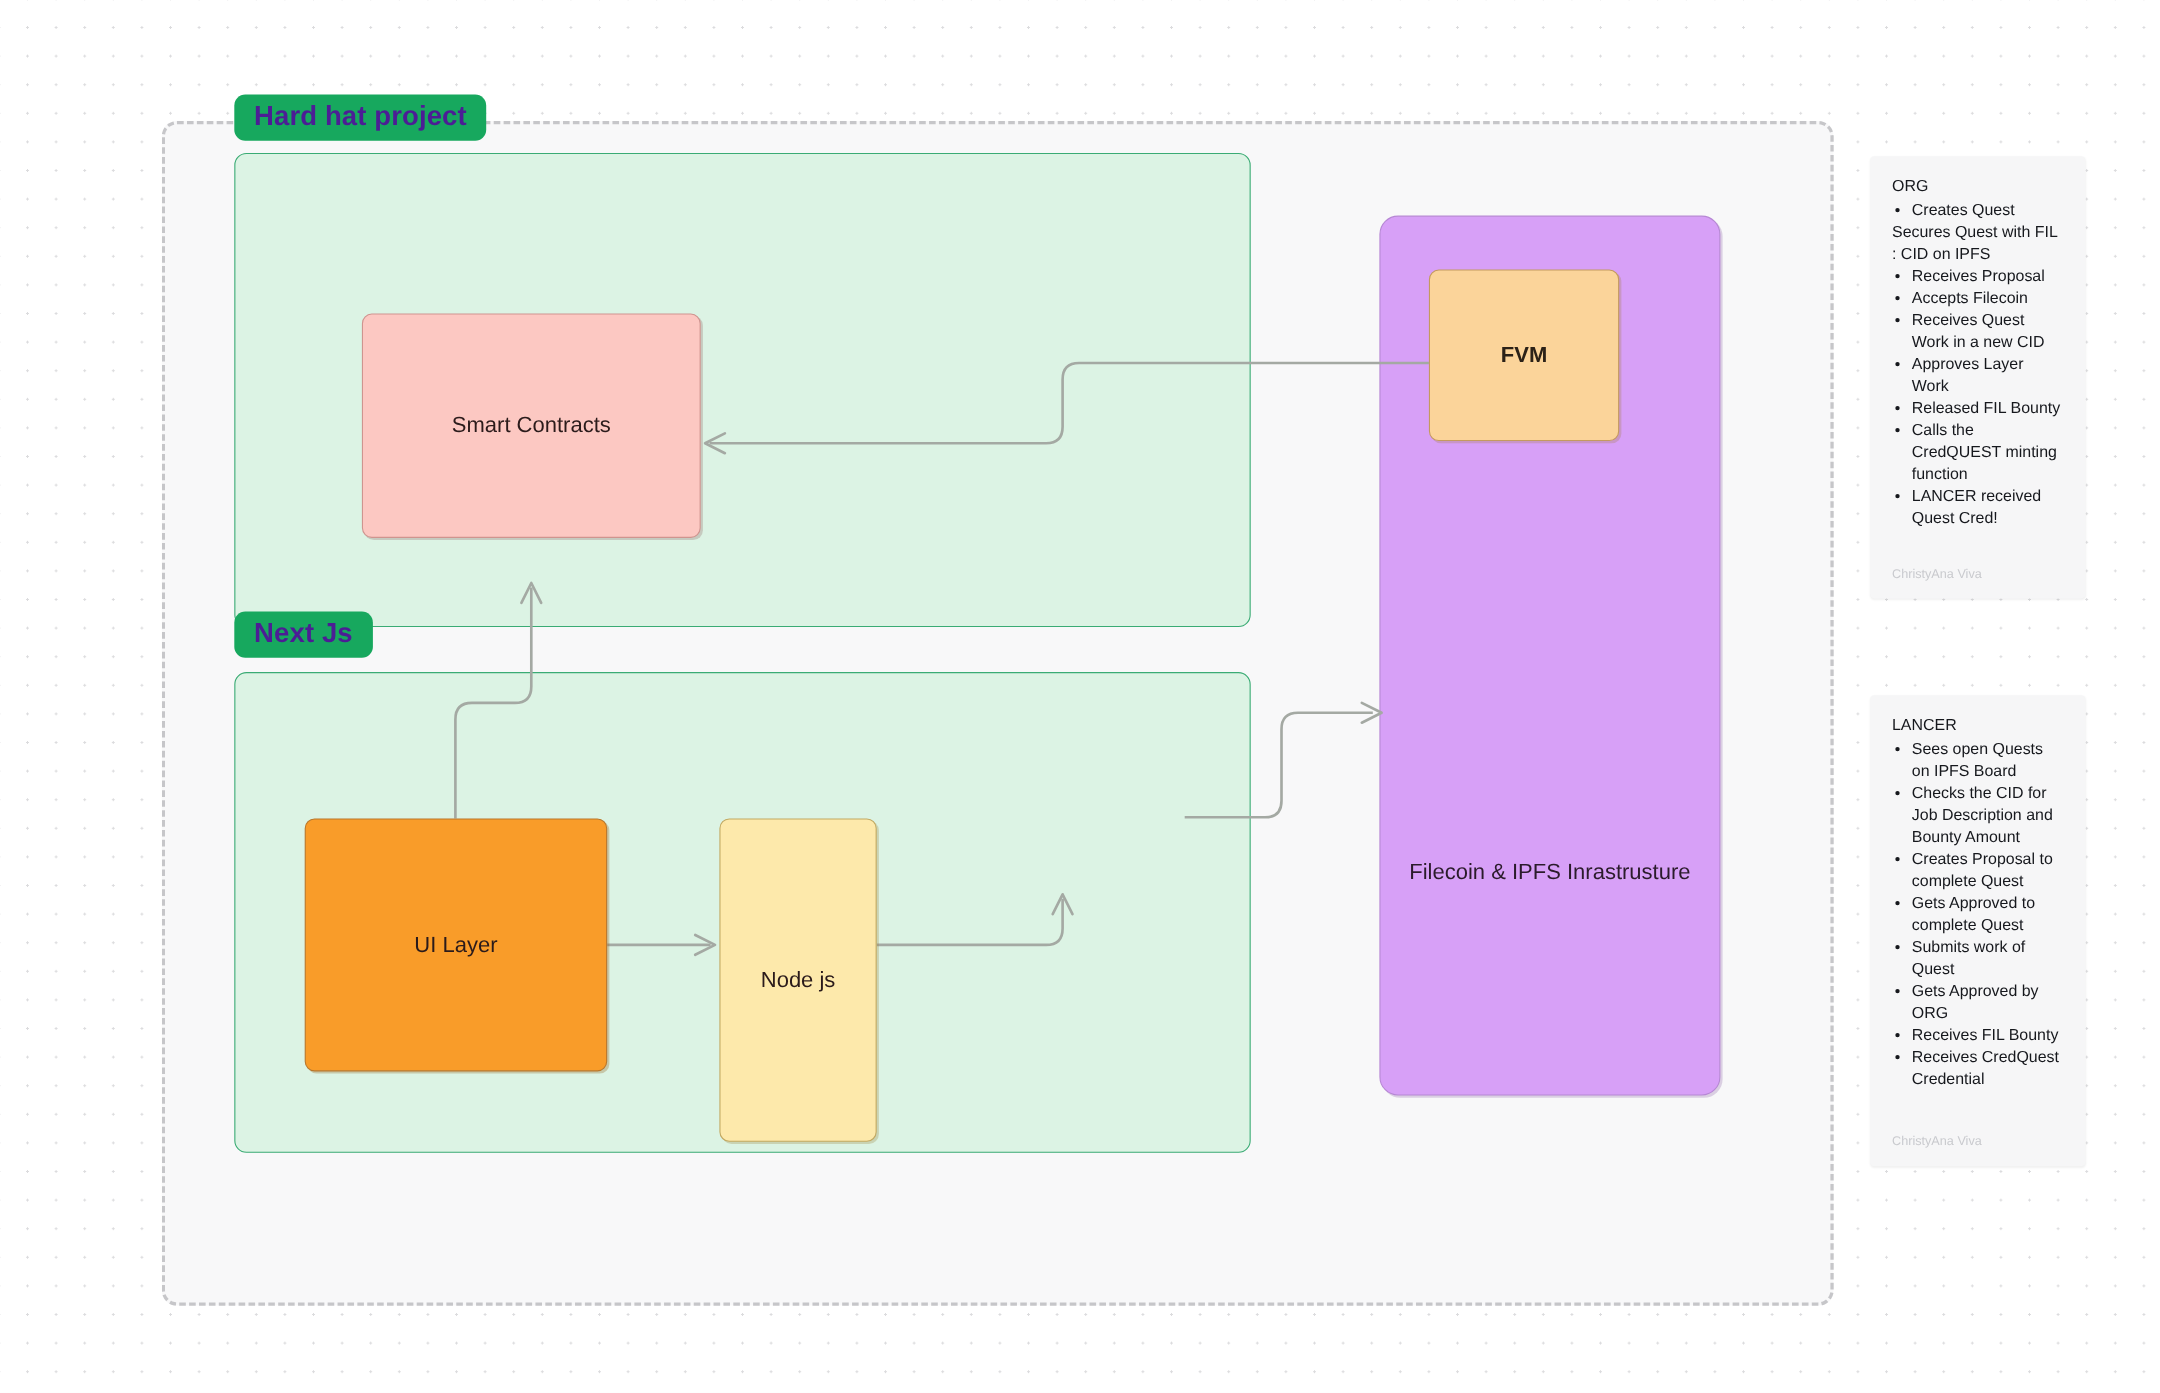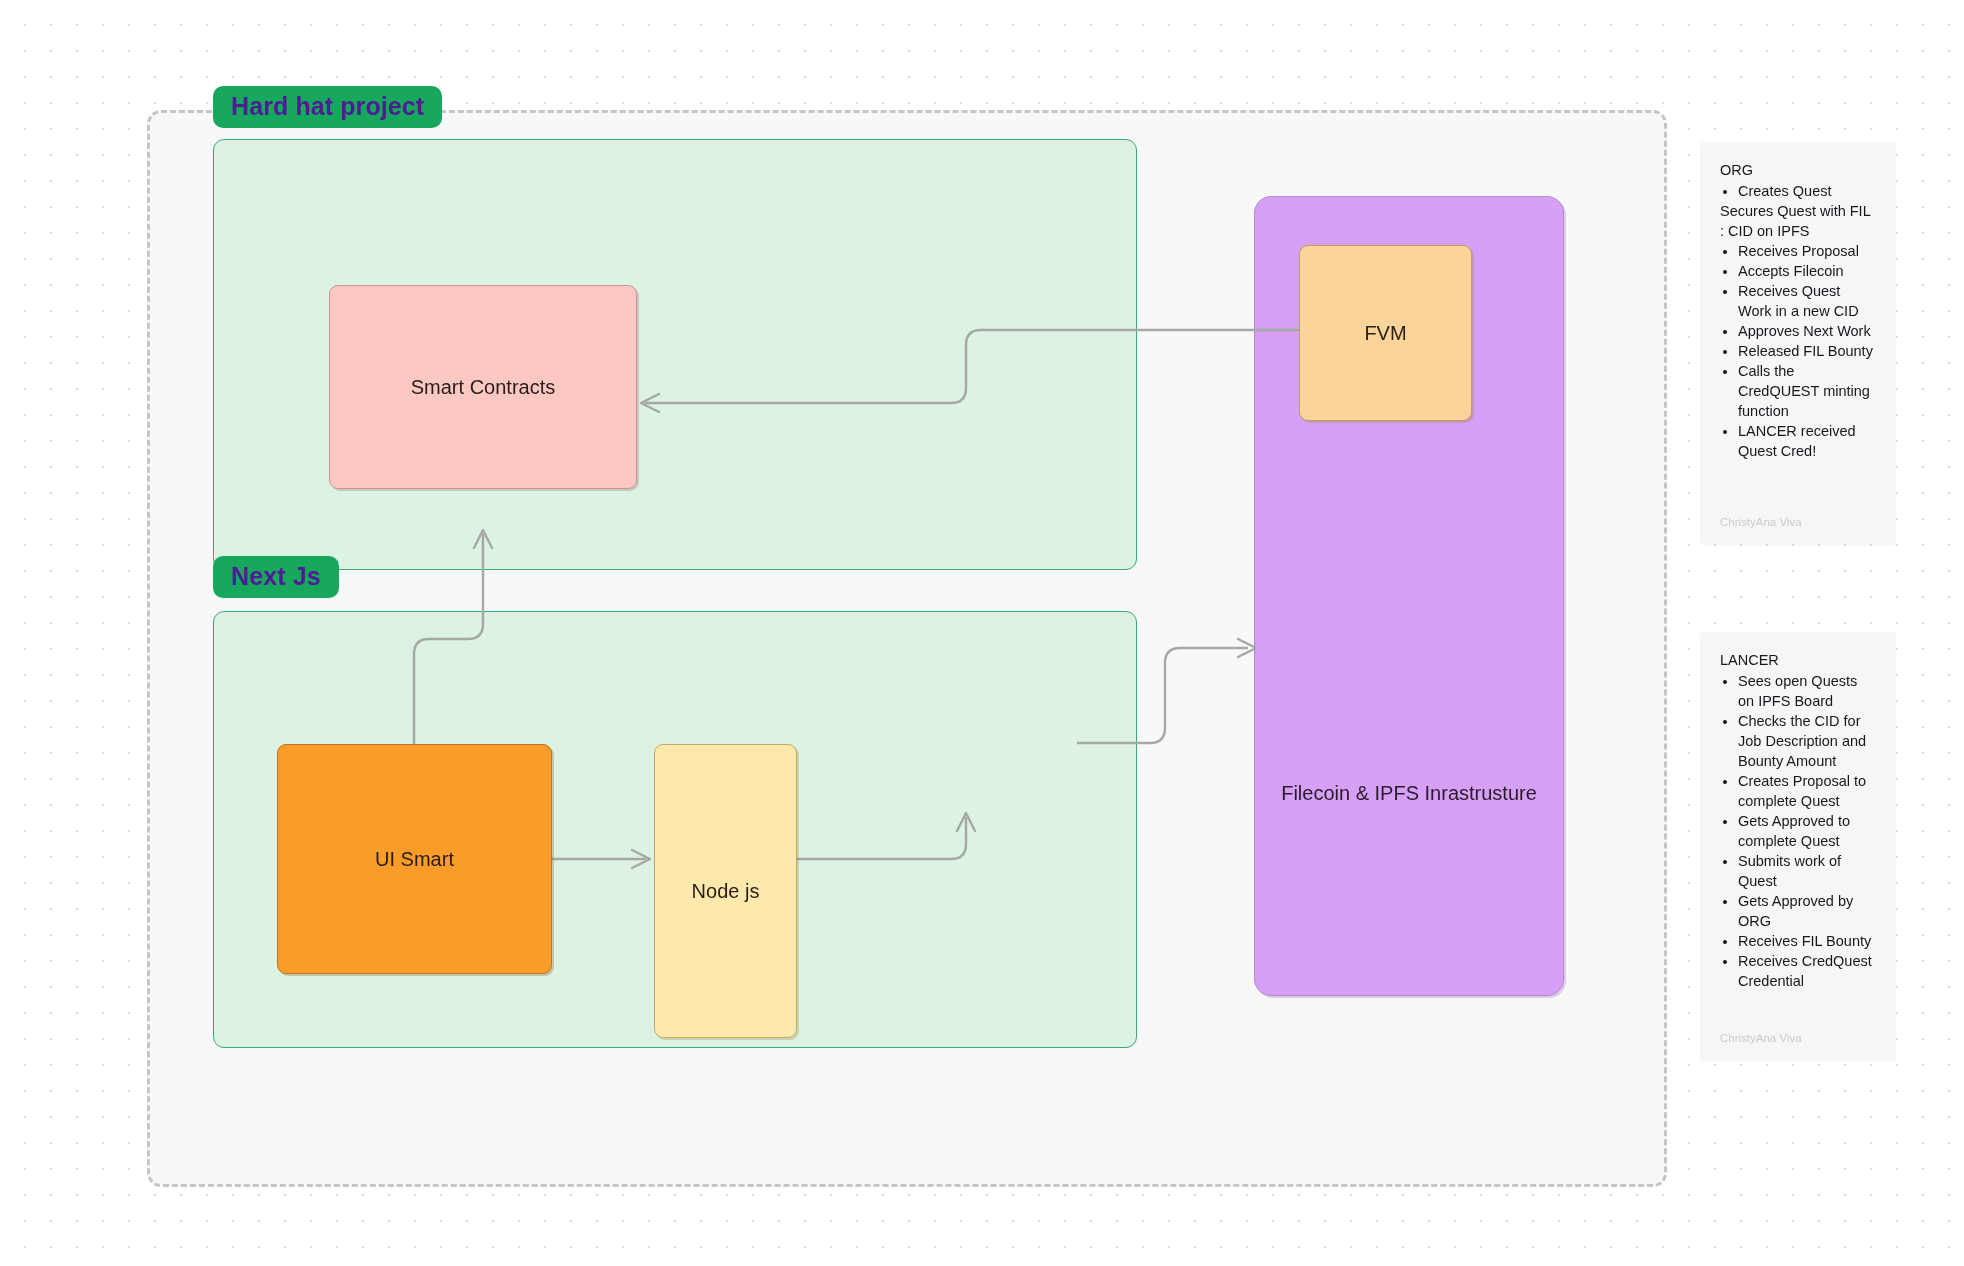--- a/index.html
+++ b/index.html
@@ -122,31 +122,32 @@
     position: absolute;
     left: 0; right: 0;
     top: 585px;
     text-align: center;
     font-size: 20px;
     color: #2b1b2b;
   }
 
   #node-fvm {
     position: absolute;
-    left: 1299px; top: 245px; width: 173px; height: 176px;
+    left: 1299px; top: 245px; width: 173px; height: 156px;
     background: #fbd49a;
     border: 1.8px solid #c49a5e;
     border-radius: 9px;
     box-sizing: border-box;
     display: flex;
     align-items: center;
     justify-content: center;
     font-size: 20px;
     color: #2b2117;
     box-shadow: 2px 2px 0 rgba(160,125,70,0.28);
+    font-weight: bold;
   }
 
   
   #connectors {
     position: absolute;
     left: 0; top: 0;
     width: 1964px;
     height: 1266px;
     pointer-events: none;
   }
@@ -218,21 +219,21 @@
   </svg>
 
   <div class="pill" id="pill-hardhat">Hard hat project</div>
   <div class="pill" id="pill-nextjs">Next Js</div>
 
   <div class="node" id="node-smart-contracts">
     <span>Smart Contracts</span>
   </div>
 
   <div class="node" id="node-ui-layer">
-    <span>UI Smart</span>
+    <span>UI Layer</span>
   </div>
 
   <div class="node" id="node-nodejs">
     <span>Node js</span>
   </div>
 
 
   <div id="node-fvm">
     <span>FVM</span>
   </div>
@@ -240,21 +241,21 @@
   <div class="note" id="note-org">
     <p class="note-title">ORG</p>
     <ul class="note-list">
       <li>Creates Quest</li>
     </ul>
     <p class="note-plain">Secures Quest with FIL : CID on IPFS</p>
     <ul class="note-list">
       <li>Receives Proposal</li>
       <li>Accepts Filecoin</li>
       <li>Receives Quest Work in a new CID</li>
-      <li>Approves Next Work</li>
+      <li>Approves Layer Work</li>
       <li>Released FIL Bounty</li>
       <li>Calls the CredQUEST minting function</li>
       <li>LANCER received Quest Cred!</li>
     </ul>
     <div class="note-author">ChristyAna Viva</div>
   </div>
 
   <div class="note" id="note-lancer">
     <p class="note-title">LANCER</p>
     <ul class="note-list">

